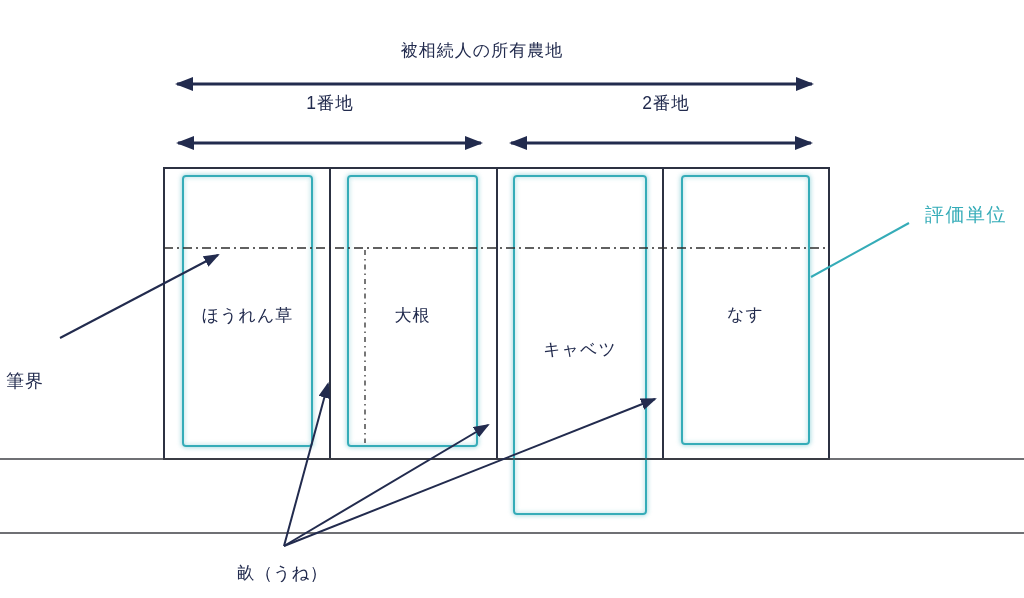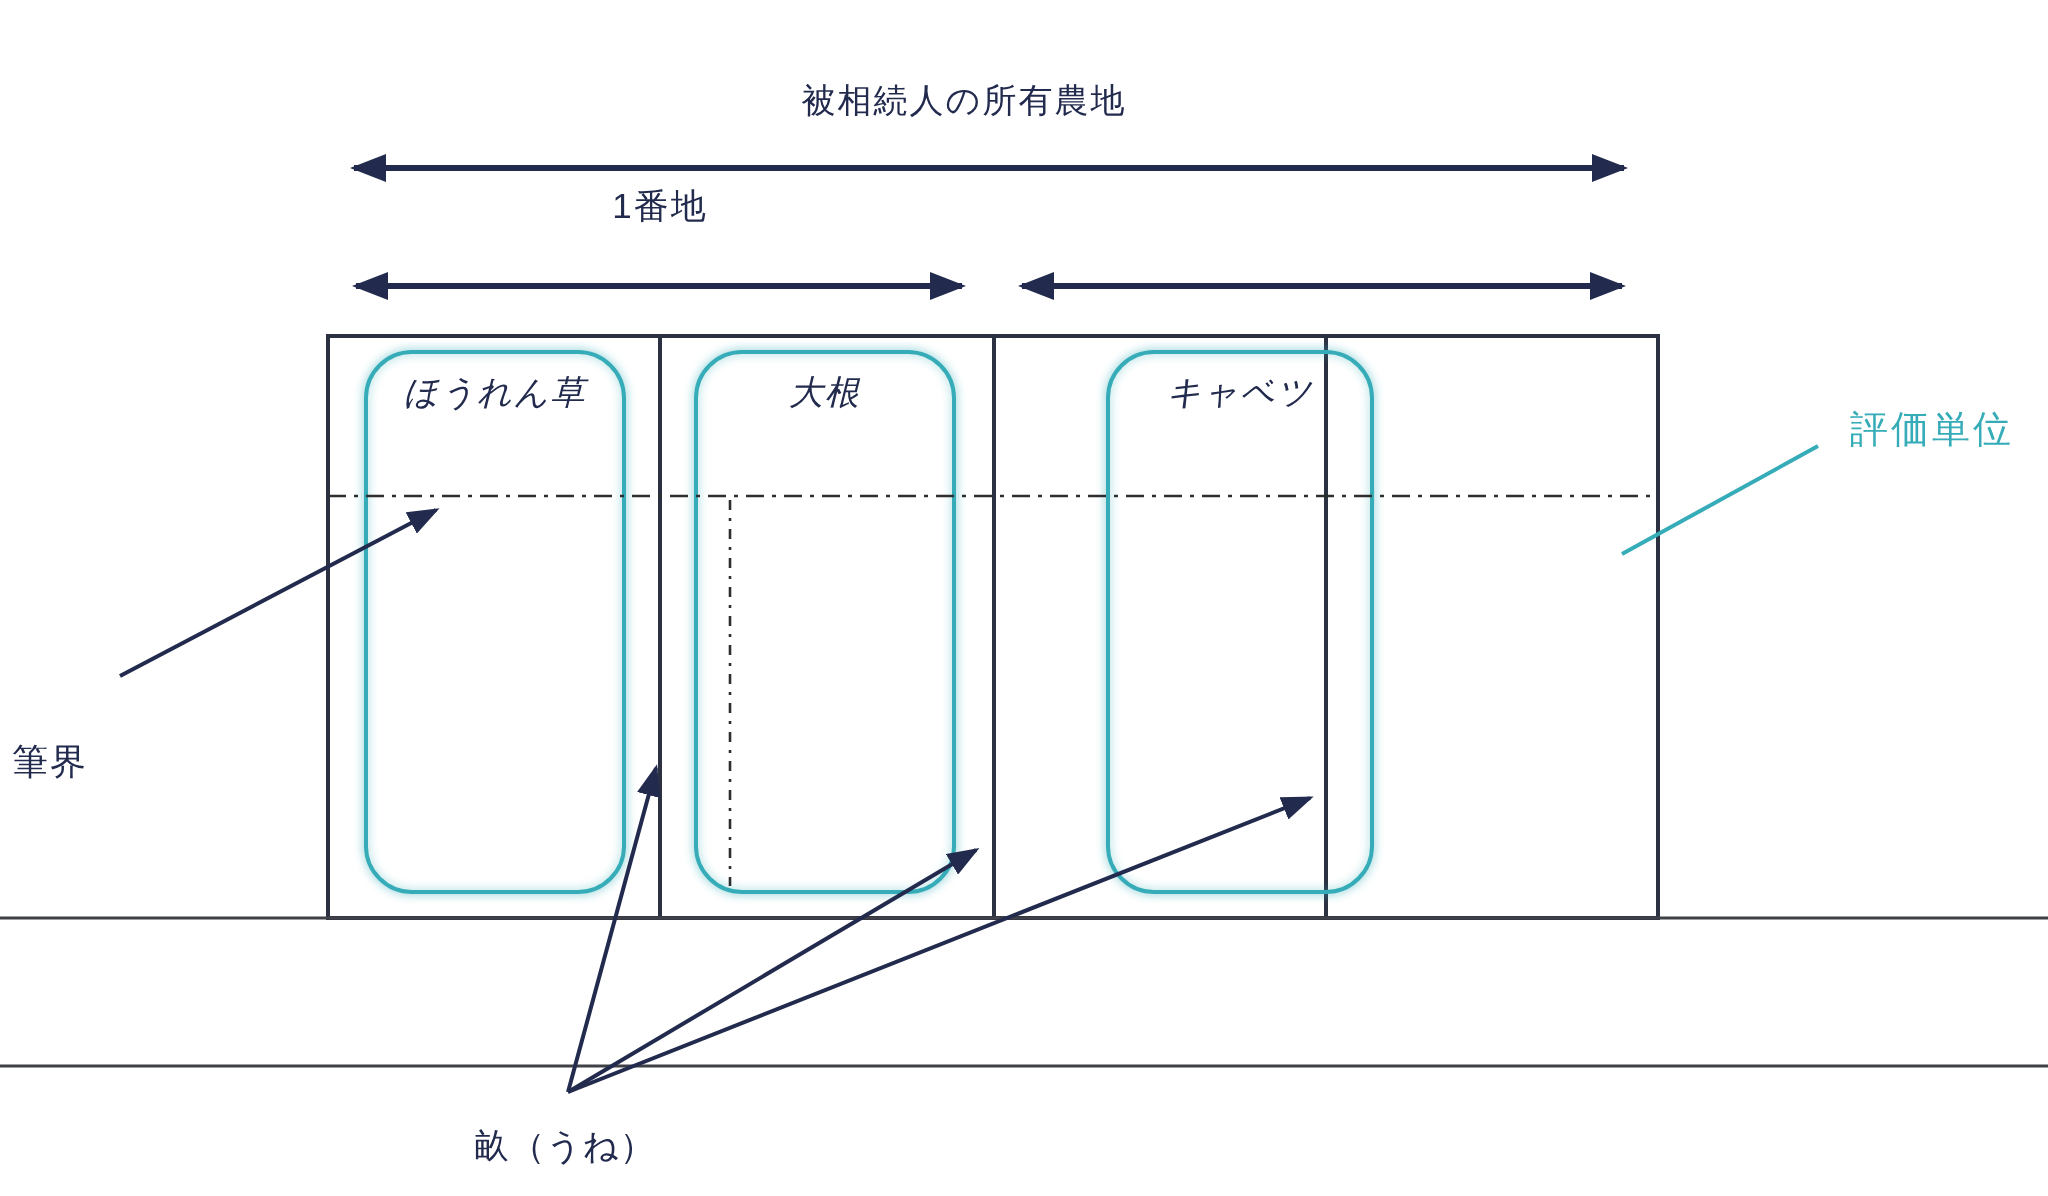--- a/index.html
+++ b/index.html
@@ -47,29 +47,28 @@
   .divider{
     position:absolute;top:169px;height:289px;width:2px;
     background:var(--frame);
   }
   .d1{left:329px;}
   .d2{left:496px;}
   .d3{left:662px;}
   .plot{
     position:absolute;
     border:2.5px solid var(--teal);
-    border-radius:24px;
+    border-radius:4px;
     box-shadow:0 0 4px 1px rgba(53,172,184,0.40), inset 0 0 4px 1px rgba(53,172,184,0.28);
-    display:flex;align-items:flex-start;justify-content:center;
+    display:flex;align-items:center;justify-content:center;
     background:transparent;
-    font-style:italic;
   }
   .plot1{left:182px;top:175px;width:131px;height:272px;}
   .plot2{left:347px;top:175px;width:131px;height:272px;}
-  .plot3{left:513px;top:175px;width:134px;height:272px;margin-left:40px;}
+  .plot3{left:513px;top:175px;width:134px;height:340px;}
   .plot4{left:681px;top:175px;width:129px;height:270px;}
   .plot-label{
     font-size:17px;color:var(--navy);letter-spacing:1px;
     margin-top:8px;
   }
   .label-hyouka{
     position:absolute;left:925px;top:202px;
     font-size:19px;color:var(--teal);
     letter-spacing:1.5px;white-space:nowrap;
   }
@@ -94,34 +93,38 @@
   .road-line{stroke:var(--road);}
 </style>
 </head>
 <body>
 
 <div class="canvas">
 
   <div class="subtitle">被相続人の所有農地</div>
 
   <div class="lot-label lot1">1番地</div>
+  <div class="lot-label lot2">2番地</div>
 
   <div class="field-rect"></div>
   <div class="divider d1"></div>
   <div class="divider d2"></div>
   <div class="divider d3"></div>
 
   <div class="plot plot1">
     <span class="plot-label">ほうれん草</span>
   </div>
   <div class="plot plot2">
     <span class="plot-label">大根</span>
   </div>
   <div class="plot plot3">
     <span class="plot-label">キャベツ</span>
+  </div>
+  <div class="plot plot4">
+    <span class="plot-label">なす</span>
   </div>
 
   <div class="label-hyouka">評価単位</div>
   <div class="label-hikkai">筆界</div>
   <div class="label-une">畝（うね）</div>
 
   <svg class="overlay" viewBox="0 0 1024 598" xmlns="http://www.w3.org/2000/svg">
     <defs>
       <marker id="ah-big" markerUnits="userSpaceOnUse" markerWidth="18" markerHeight="14" refX="16" refY="7" orient="auto-start-reverse">
         <path d="M0,0 L18,7 L0,14 Z" class="navy-fill"></path>

